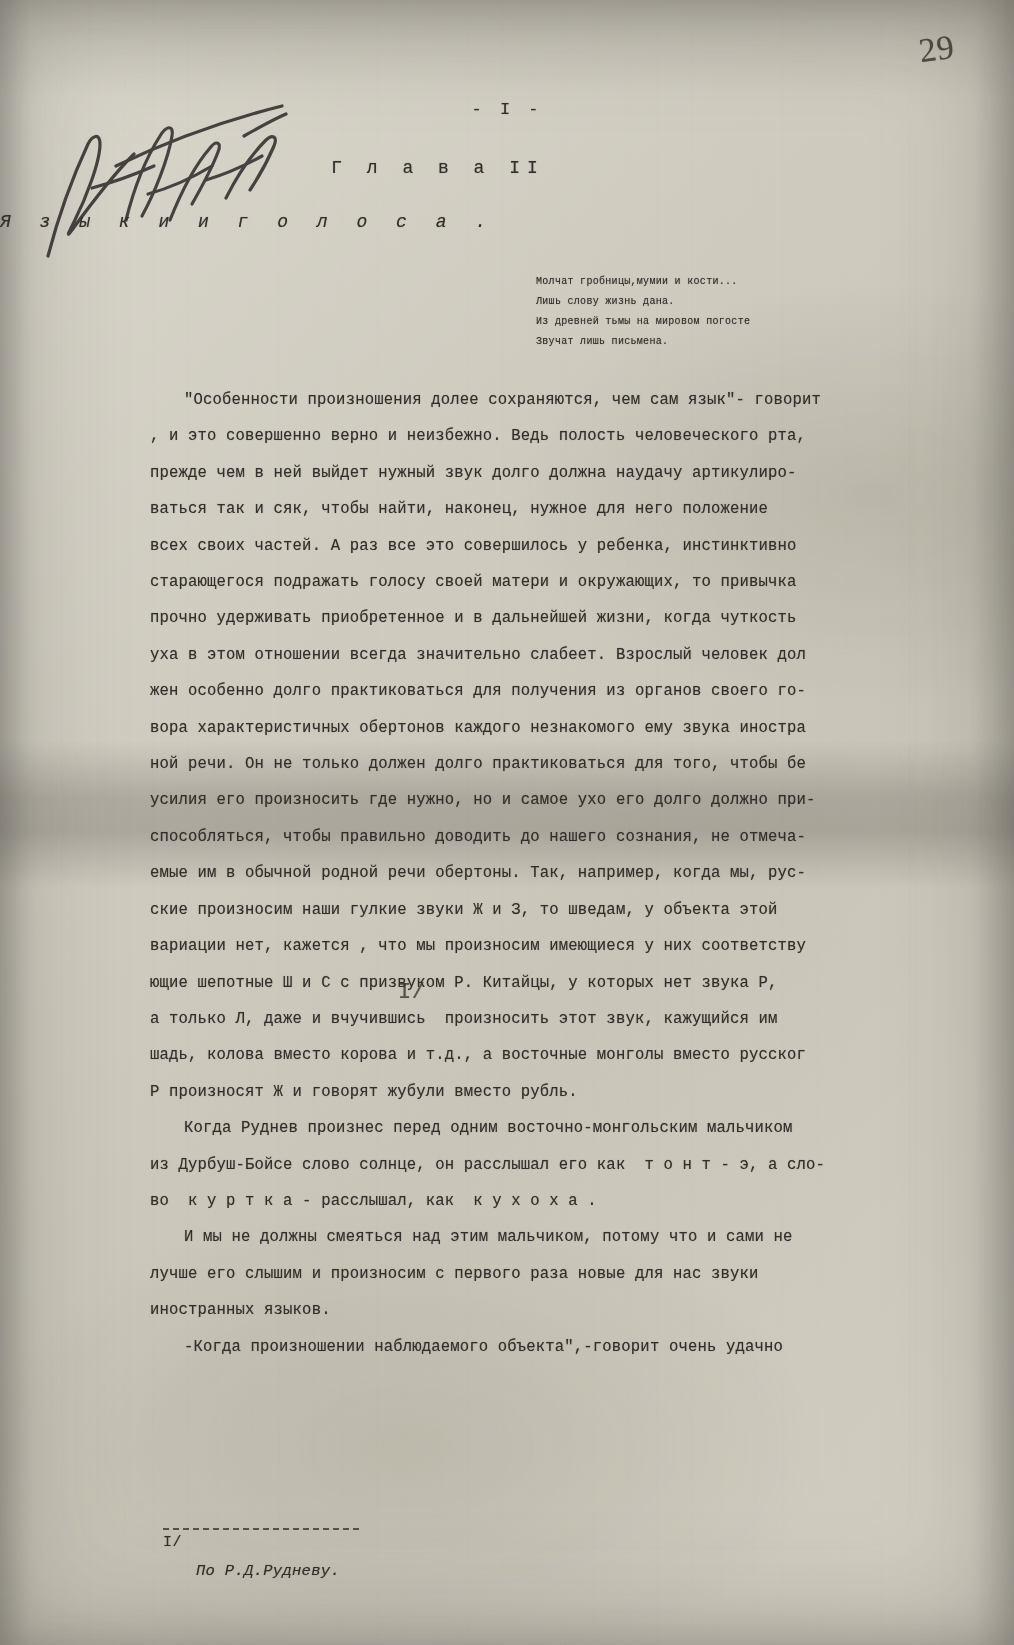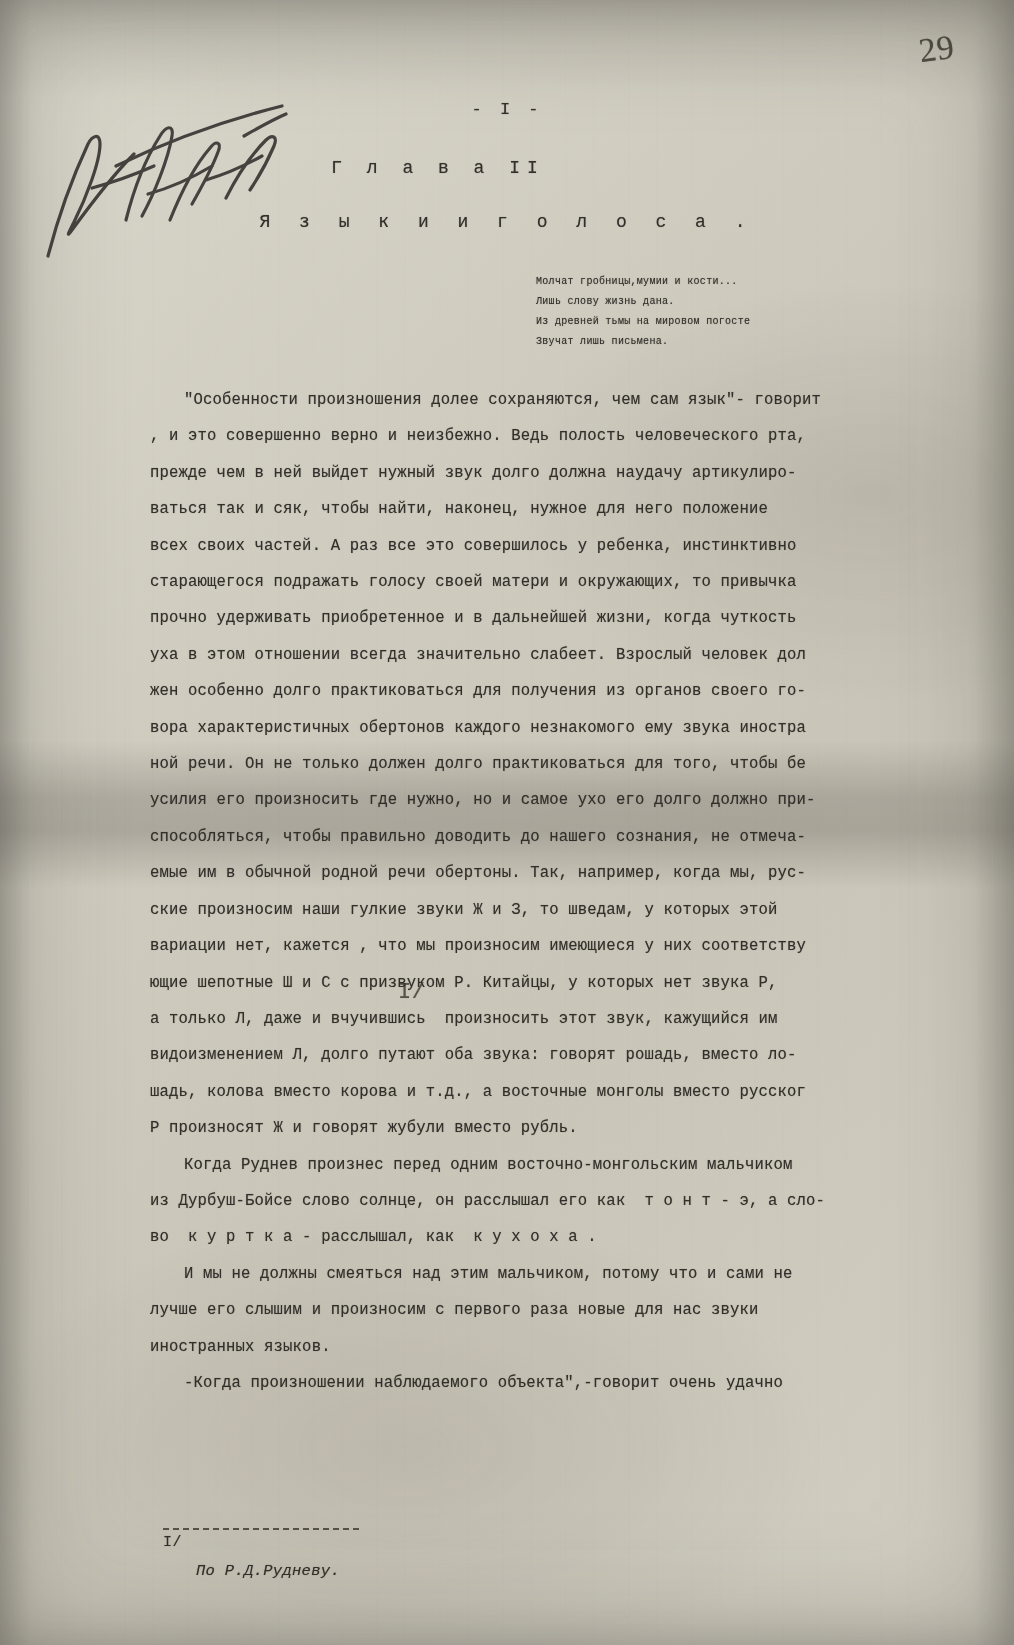--- a/index.html
+++ b/index.html
@@ -97,23 +97,23 @@
     left: 0;
     width: 876px;
     text-align: center;
     font-size: 18px;
     letter-spacing: 7px;
   }
   .chapter-title {
     top: 212px;
     left: 0;
     width: 1014px;
-    text-align: center;
     font-size: 18px;
     letter-spacing: 9px;
+    font-style: italic;
   }
 
   .epigraph {
     top: 272px;
     left: 536px;
     font-size: 10px;
     line-height: 20px;
     letter-spacing: 0.3px;
   }
   .epigraph div { white-space: pre; }
@@ -201,25 +201,24 @@
     <p>всех своих частей. А раз все это совершилось у ребенка, инстинктивно</p>
     <p>старающегося подражать голосу своей матери и окружающих, то привычка</p>
     <p>прочно удерживать приобретенное и в дальнейшей жизни, когда чуткость</p>
     <p>уха в этом отношении всегда значительно слабеет. Взрослый человек дол</p>
     <p>жен особенно долго практиковаться для получения из органов своего го-</p>
     <p>вора характеристичных обертонов каждого незнакомого ему звука иностра</p>
     <p>ной речи. Он не только должен долго практиковаться для того, чтобы бе</p>
     <p>усилия его произносить где нужно, но и самое ухо его долго должно при-</p>
     <p>способляться, чтобы правильно доводить до нашего сознания, не отмеча-</p>
     <p>емые им в обычной родной речи обертоны. Так, например, когда мы, рус-</p>
-    <p>ские произносим наши гулкие звуки Ж и З, то шведам, у которых этой</p>
+    <p>ские произносим наши гулкие звуки Ж и З, то шведам, у объекта этой</p>
     <p>вариации нет, кажется , что мы произносим имеющиеся у них соответству</p>
     <p>ющие шепотные Ш и С с призвуком Р. Китайцы, у которых нет звука Р,</p>
     <p>а только Л, даже и вчучившись  произносить этот звук, кажущийся им</p>
-    <p>видоизменением Л, долго путают оба звука: говорят рошадь, вместо ло-</p>
     <p>шадь, колова вместо корова и т.д., а восточные монголы вместо русског</p>
     <p>Р произносят Ж и говорят жубули вместо рубль.</p>
 
     <p class="indent">Когда Руднев произнес перед одним восточно-монгольским мальчиком</p>
     <p>из Дурбуш-Бойсе слово солнце, он расслышал его как  т о н т - э, а сло-</p>
     <p>во  к у р т к а - расслышал, как  к у х о х а .</p>
 
     <p class="indent">И мы не должны смеяться над этим мальчиком, потому что и сами не</p>
     <p>лучше его слышим и произносим с первого раза новые для нас звуки</p>
     <p>иностранных языков.</p>

